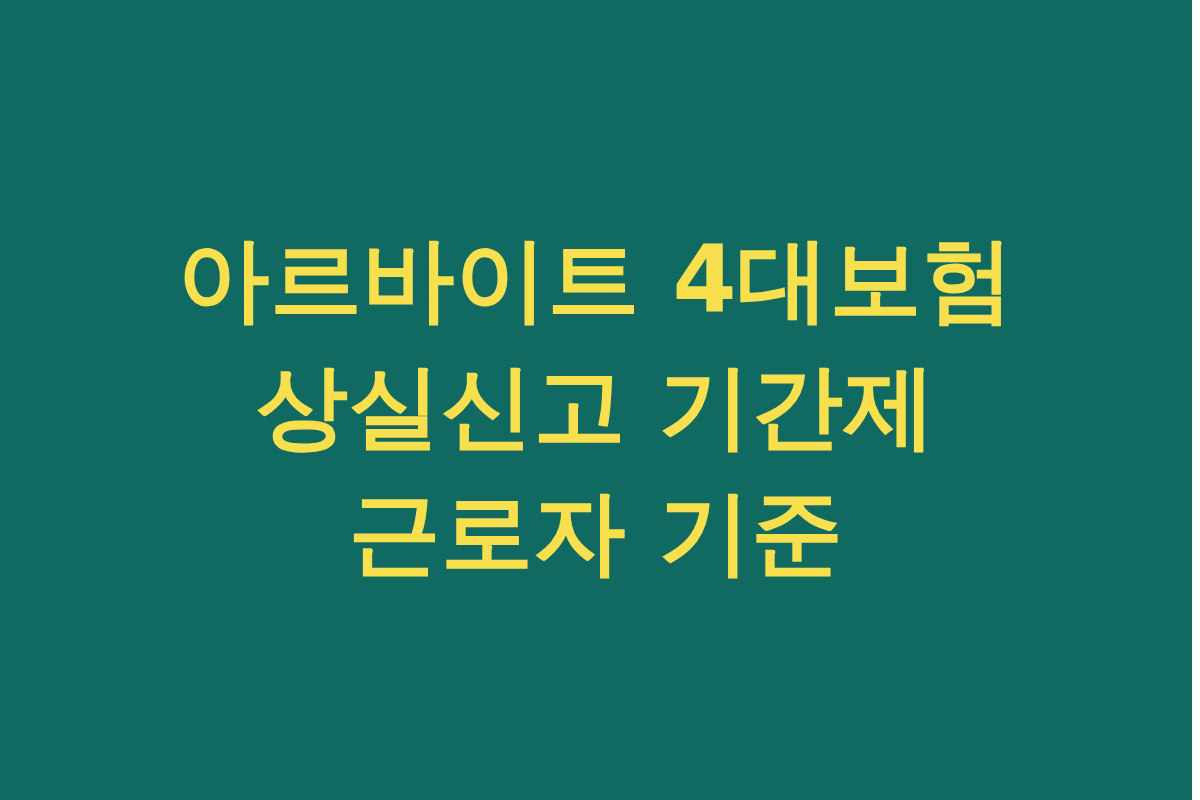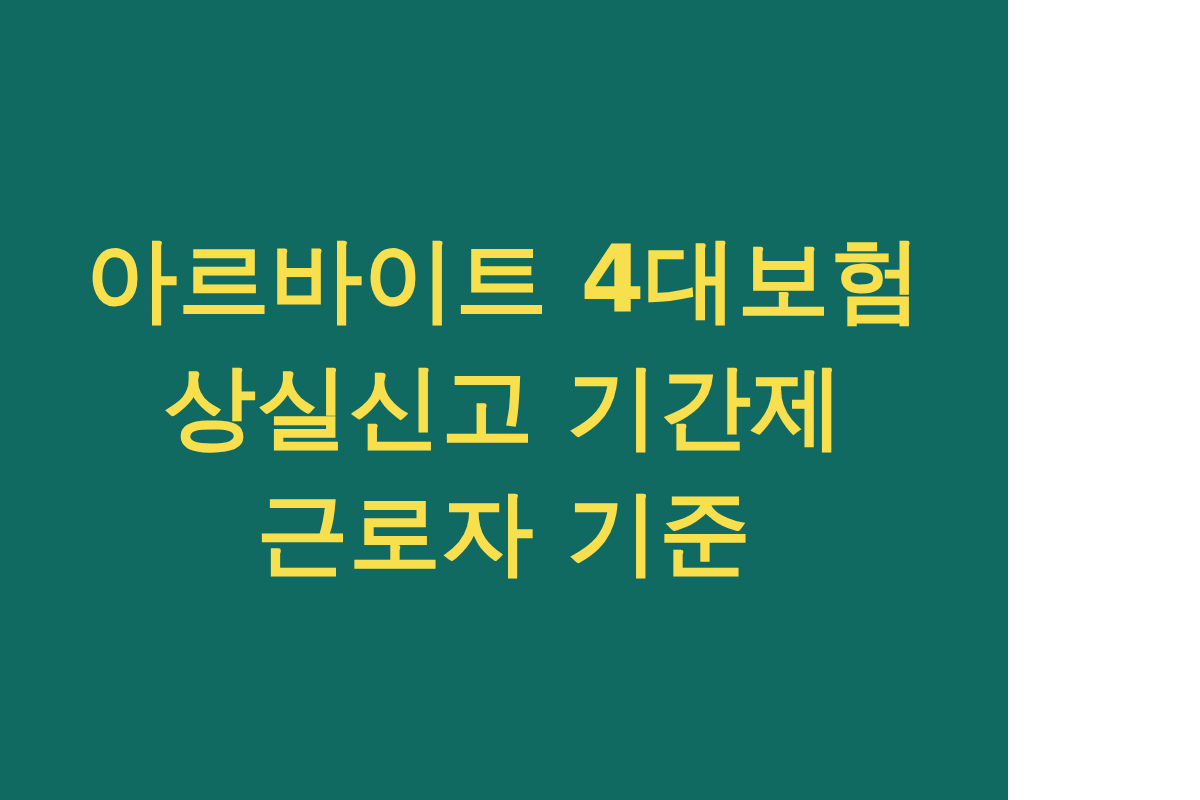--- a/index.html
+++ b/index.html
@@ -11,21 +11,21 @@
   body {
     width: 1200px;
     height: 800px;
     overflow: hidden;
     font-family: "DejaVu Sans", "Liberation Sans", sans-serif;
   }
 
   .card {
     position: relative;
     box-sizing: border-box;
-    width: 1008px;
+    width: 1192px;
     height: 800px;
     background: #106A62;
     display: flex;
     align-items: center;
     justify-content: center;
   }
 
   .title-block {
     box-sizing: border-box;
     width: 1000px;

